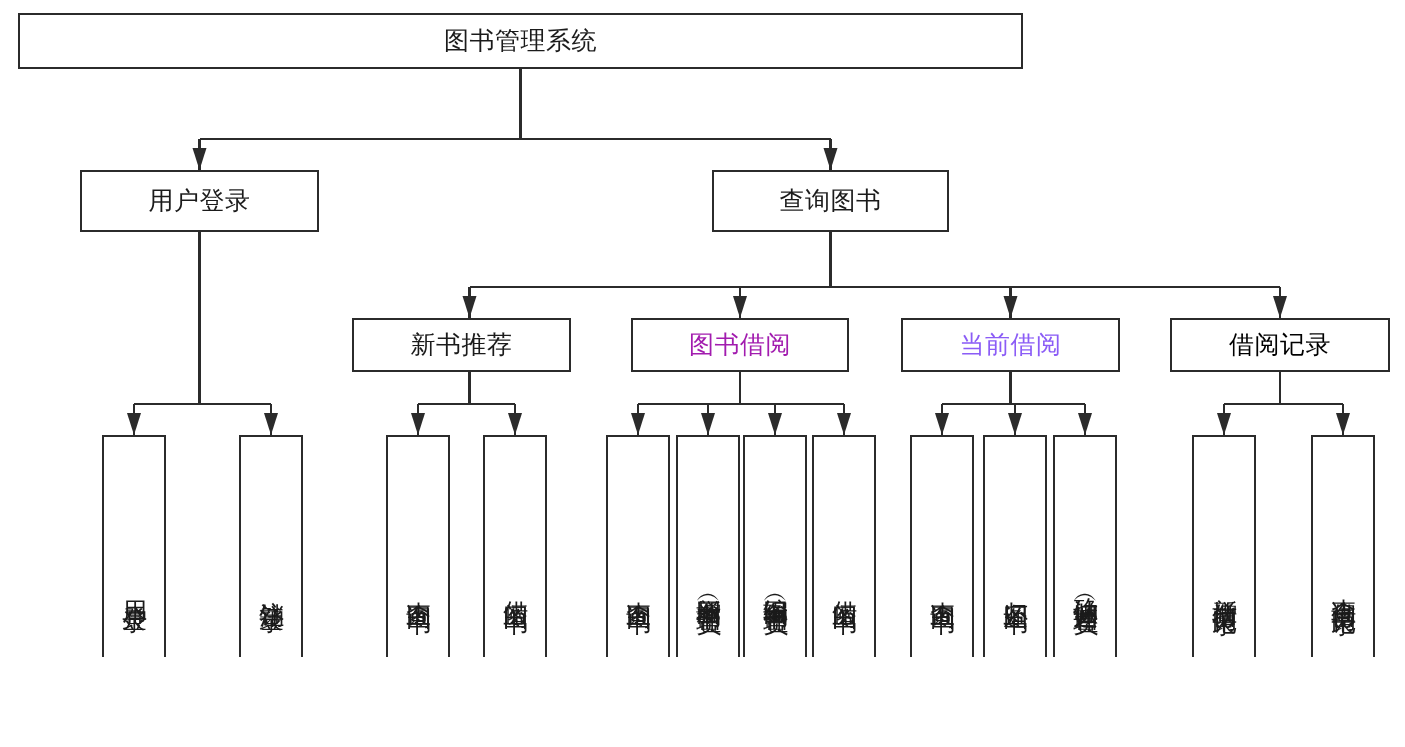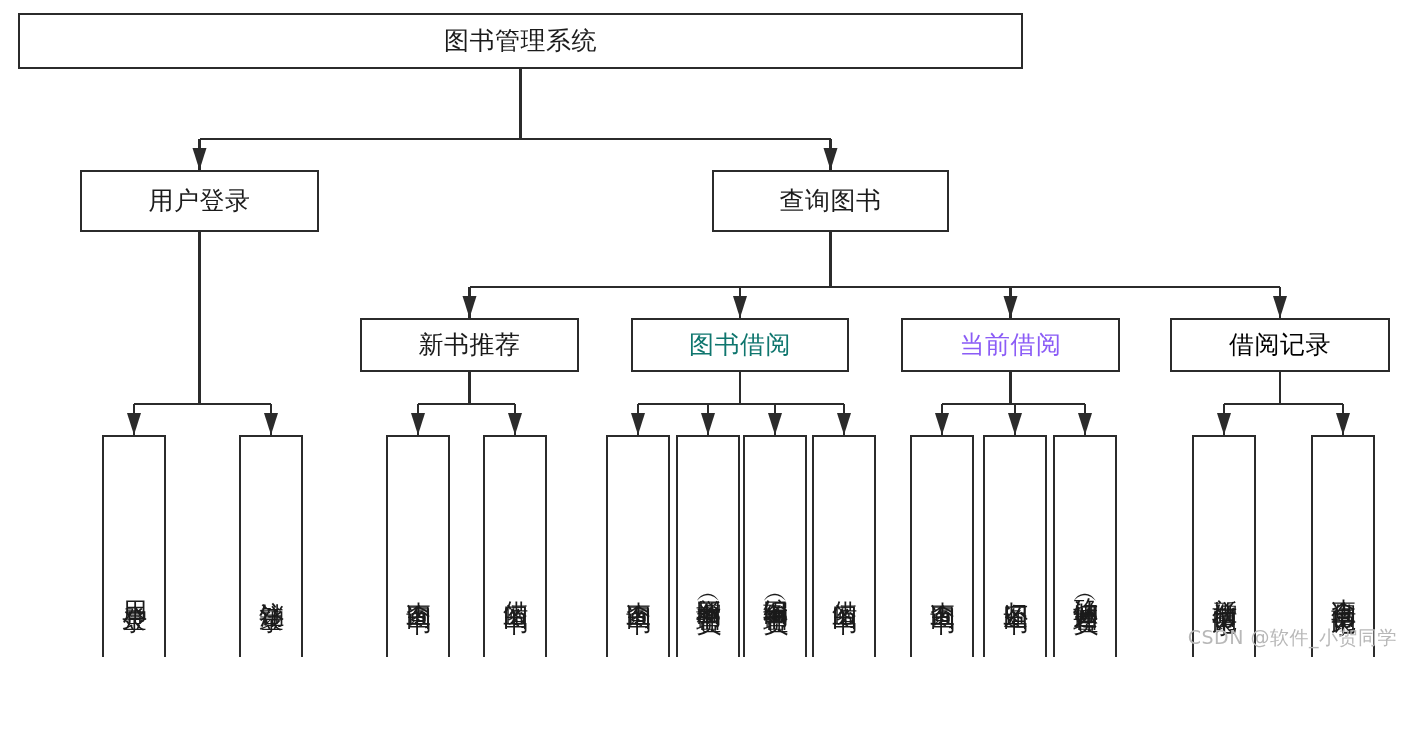--- a/index.html
+++ b/index.html
@@ -141,25 +141,25 @@
   <div id="nodes">
       <div class="node horiz root" style="left: 18px; top: 13px; width: 1005px; height: 56px; border-color: rgb(43, 43, 43); background: rgb(255, 255, 255);">
         <span class="label" style="color: rgb(27, 27, 27);">图书管理系统</span>
       </div>
       <div class="node horiz" style="left: 80px; top: 170px; width: 239px; height: 62px; border-color: rgb(43, 43, 43); background: rgb(255, 255, 255);">
         <span class="label" style="color: rgb(27, 27, 27);">用户登录</span>
       </div>
       <div class="node horiz" style="left: 712px; top: 170px; width: 237px; height: 62px; border-color: rgb(43, 43, 43); background: rgb(255, 255, 255);">
         <span class="label" style="color: rgb(27, 27, 27);">查询图书</span>
       </div>
-      <div class="node horiz" style="left: 360px; top: 318px; width: 219px; height: 54px; border-color: rgb(43, 43, 43); background: rgb(255, 255, 255);">
+      <div class="node horiz" style="left: 352px; top: 318px; width: 219px; height: 54px; border-color: rgb(43, 43, 43); background: rgb(255, 255, 255);">
         <span class="label" style="color: rgb(27, 27, 27);">新书推荐</span>
       </div>
       <div class="node horiz" style="left: 631px; top: 318px; width: 218px; height: 54px; border-color: rgb(43, 43, 43); background: rgb(255, 255, 255);">
-        <span class="label" style="color: #0f766e;">图书借阅</span>
+        <span class="label" style="color: #a21caf;">图书借阅</span>
       </div>
       <div class="node horiz" style="left: 901px; top: 318px; width: 219px; height: 54px; border-color: rgb(43, 43, 43); background: rgb(255, 255, 255);">
         <span class="label" style="color: #8b5cf6;">当前借阅</span>
       </div>
       <div class="node horiz" style="left: 1170px; top: 318px; width: 220px; height: 54px; border-color: rgb(43, 43, 43); background: rgb(255, 255, 255);">
         <span class="label" style="color: #000000;">借阅记录</span>
       </div>
       <div class="node vert" style="left: 102px; top: 435px; width: 64px; height: 303px; border-color: rgb(43, 43, 43); background: rgb(255, 255, 255);">
         <span class="label" style="color: rgb(27, 27, 27);">用户登录</span>
       </div>
@@ -193,14 +193,13 @@
       <div class="node vert tall" style="left: 1053px; top: 435px; width: 64px; height: 303px; border-color: rgb(43, 43, 43); background: rgb(255, 255, 255);">
         <span class="label" style="color: rgb(27, 27, 27);">确认归还（管理员）</span>
       </div>
       <div class="node vert" style="left: 1192px; top: 435px; width: 64px; height: 303px; border-color: rgb(43, 43, 43); background: rgb(255, 255, 255);">
         <span class="label" style="color: rgb(27, 27, 27);">新增借阅记录</span>
       </div>
       <div class="node vert" style="left: 1311px; top: 435px; width: 64px; height: 303px; border-color: rgb(43, 43, 43); background: rgb(255, 255, 255);">
         <span class="label" style="color: rgb(27, 27, 27);">查询借阅记录</span>
       </div>
     </div>
-  <div id="watermark">CSDN @软件_小贺同学</div>
 </div>
 
 </body></html>

